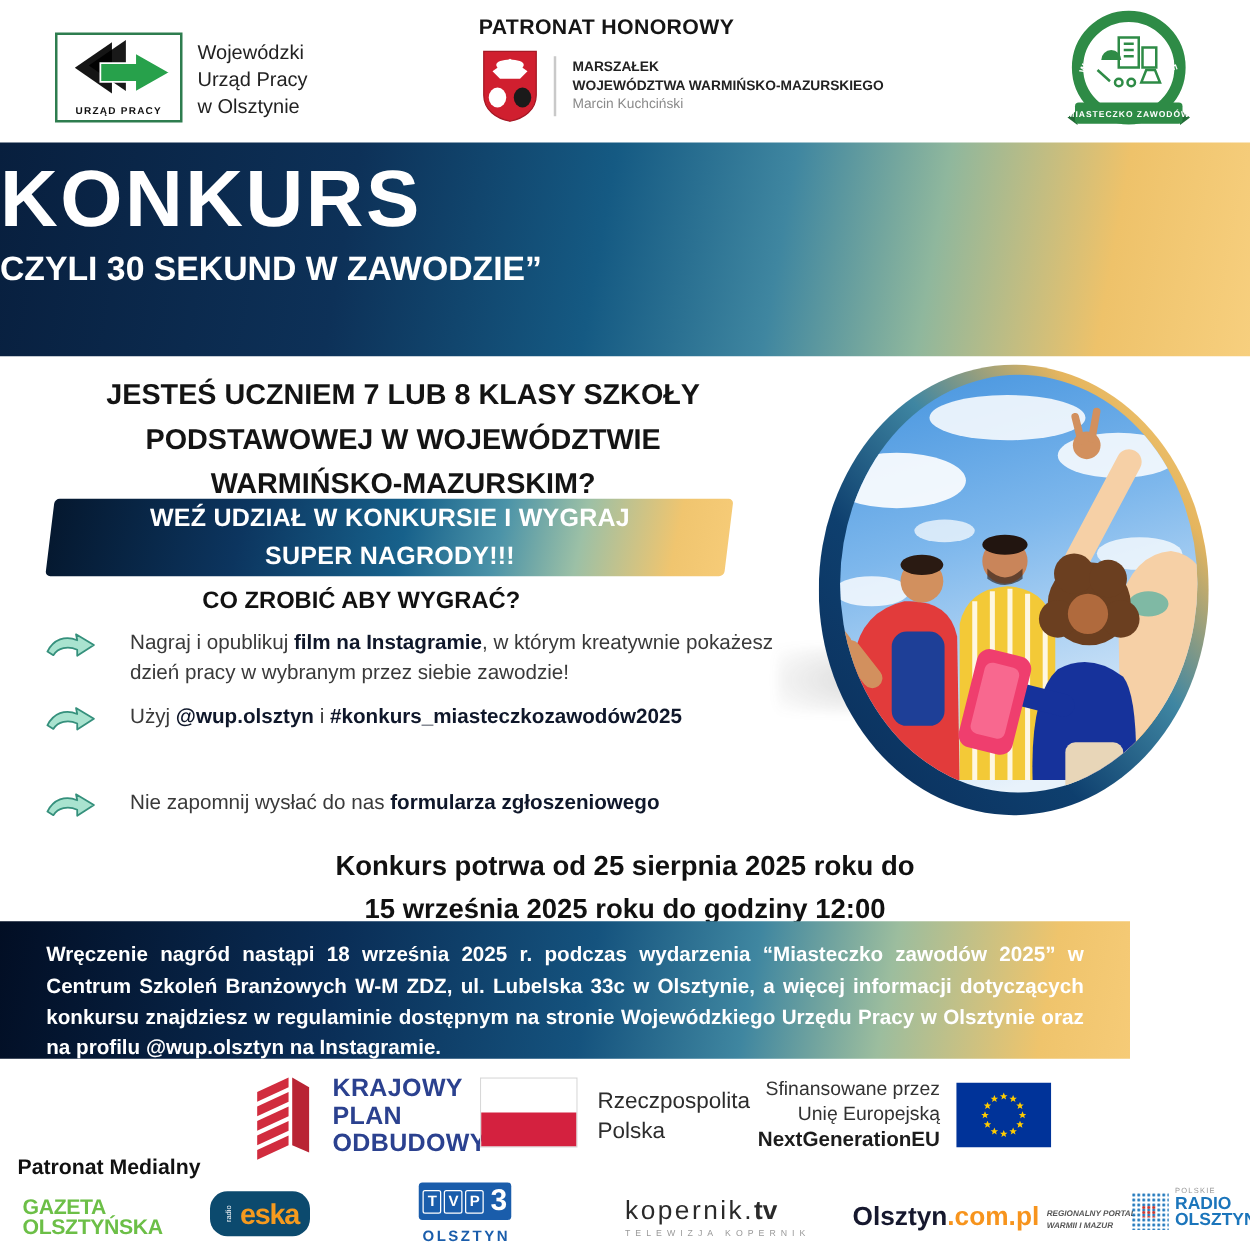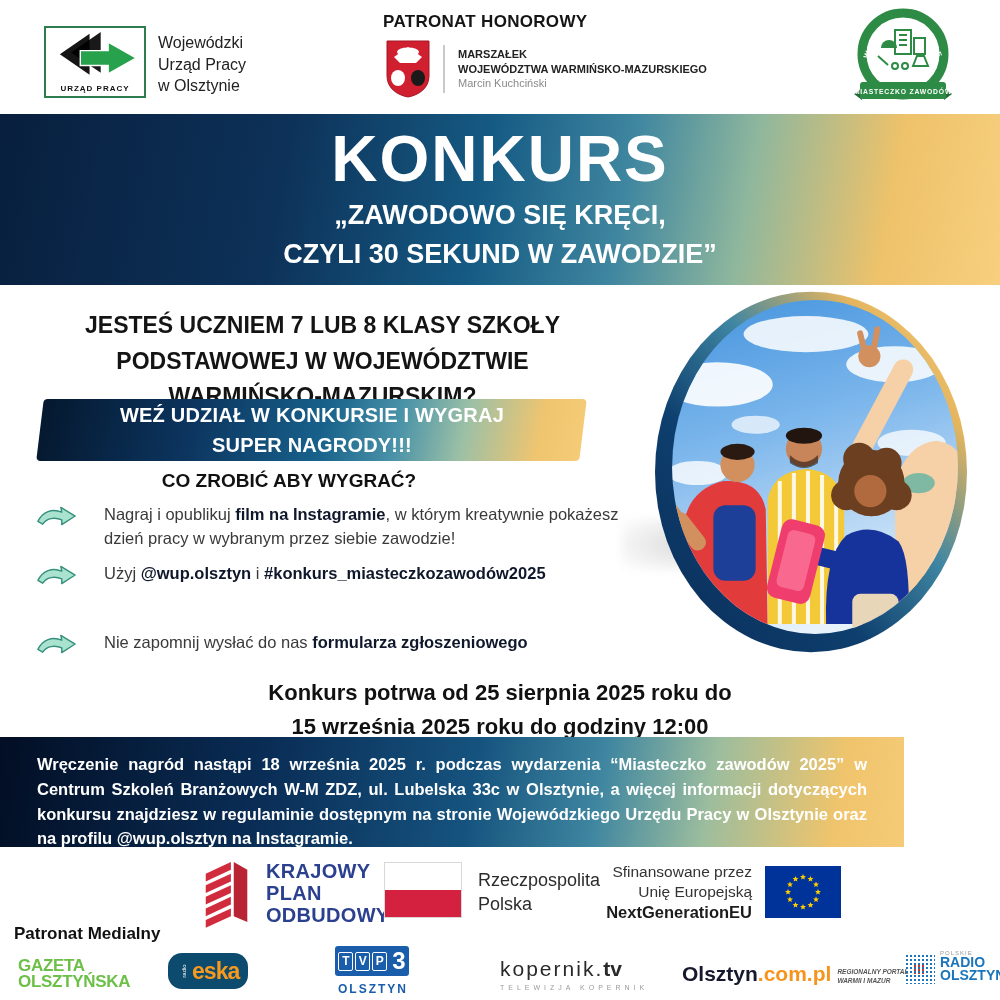--- a/index.html
+++ b/index.html
@@ -13,27 +13,27 @@
   .up-name { position:absolute; left:158px; top:32px; font-size:16px; line-height:1.35; color:#222; }
   .patronat-title { position:absolute; left:383px; top:12px; font-size:17px; font-weight:bold; color:#151515; letter-spacing:0.3px; }
   .marshal-row { position:absolute; left:386px; top:40px; display:flex; align-items:center; gap:13px; }
   .marshal-divider { width:2px; height:48px; background:#c9c9c9; }
   .marshal-text { font-size:11px; color:#222; line-height:1.35; }
   .marshal-text .b { font-weight:bold; }
   .marshal-text .name { color:#8a8a8a; }
   .badge { position:absolute; left:848px; top:6px; }
 
   
-  .title-band { position:absolute; left:0; top:114px; width:1000px; height:171px; text-align:center; color:#fff;
+  .title-band { position:absolute; left:0; top:114px; width:1000px; height:171px; text-align:left; color:#fff;
     background:linear-gradient(100deg,#081f3e 0%,#0d3158 28%,#155a83 48%,#3f86a0 62%,#8fb79d 74%,#eec26a 88%,#f7cf7e 100%); }
   .title-main { font-size:64px; font-weight:bold; letter-spacing:2px; margin-top:8px; }
   .title-sub { font-size:27px; font-weight:bold; line-height:1.45; }
 
   
-  .question { position:absolute; left:40px; top:308px; width:565px; text-align:center; font-size:23px; font-weight:bold; color:#141414; line-height:1.55; }
+  .question { position:absolute; left:40px; top:298px; width:565px; text-align:center; font-size:23px; font-weight:bold; color:#141414; line-height:1.55; }
 
   
   .photo-shadow { position:absolute; left:622px; top:518px; width:130px; height:52px; background:radial-gradient(ellipse at center, rgba(60,60,60,0.18), rgba(0,0,0,0)); filter:blur(4px); }
   .photo { position:absolute; left:655px; top:291px; width:312px; height:362px; }
 
   
   .cta { position:absolute; left:40px; top:399px; width:543px; height:62px; transform:skewX(-7deg); border-radius:4px;
     background:linear-gradient(95deg,#05182f 0%,#0c355f 28%,#17618b 52%,#4b93a8 66%,#9cc0a6 78%,#f0c56f 92%,#f6cb77 100%);
     display:flex; align-items:center; justify-content:center; }
   .cta-inner { transform:skewX(7deg); color:#fff; font-size:20px; font-weight:bold; text-align:center; line-height:1.5; letter-spacing:0.2px; }
@@ -156,21 +156,20 @@
       </g>
       <polygon points="6,88 14,82 14,94" fill="#226b36"></polygon>
       <polygon points="104,88 96,82 96,94" fill="#226b36"></polygon>
       <rect x="12" y="76" width="86" height="17" rx="3" fill="#2e8b46"></rect>
       <text x="55" y="87.5" text-anchor="middle" font-size="6.8" font-weight="bold" fill="#ffffff" letter-spacing="0.8">MIASTECZKO ZAWODÓW</text>
     </svg>
   </div>
 
   <div class="title-band">
     <div class="title-main">KONKURS</div>
-    <div class="title-sub">„ZAWODOWO SIĘ KRĘCI,</div>
     <div class="title-sub">CZYLI 30 SEKUND W ZAWODZIE”</div>
   </div>
 
   <div class="question">
     <div>JESTEŚ UCZNIEM 7 LUB 8 KLASY SZKOŁY</div>
     <div>PODSTAWOWEJ W WOJEWÓDZTWIE</div>
     <div>WARMIŃSKO-MAZURSKIM?</div>
   </div>
 
   <div class="photo-shadow"></div>

